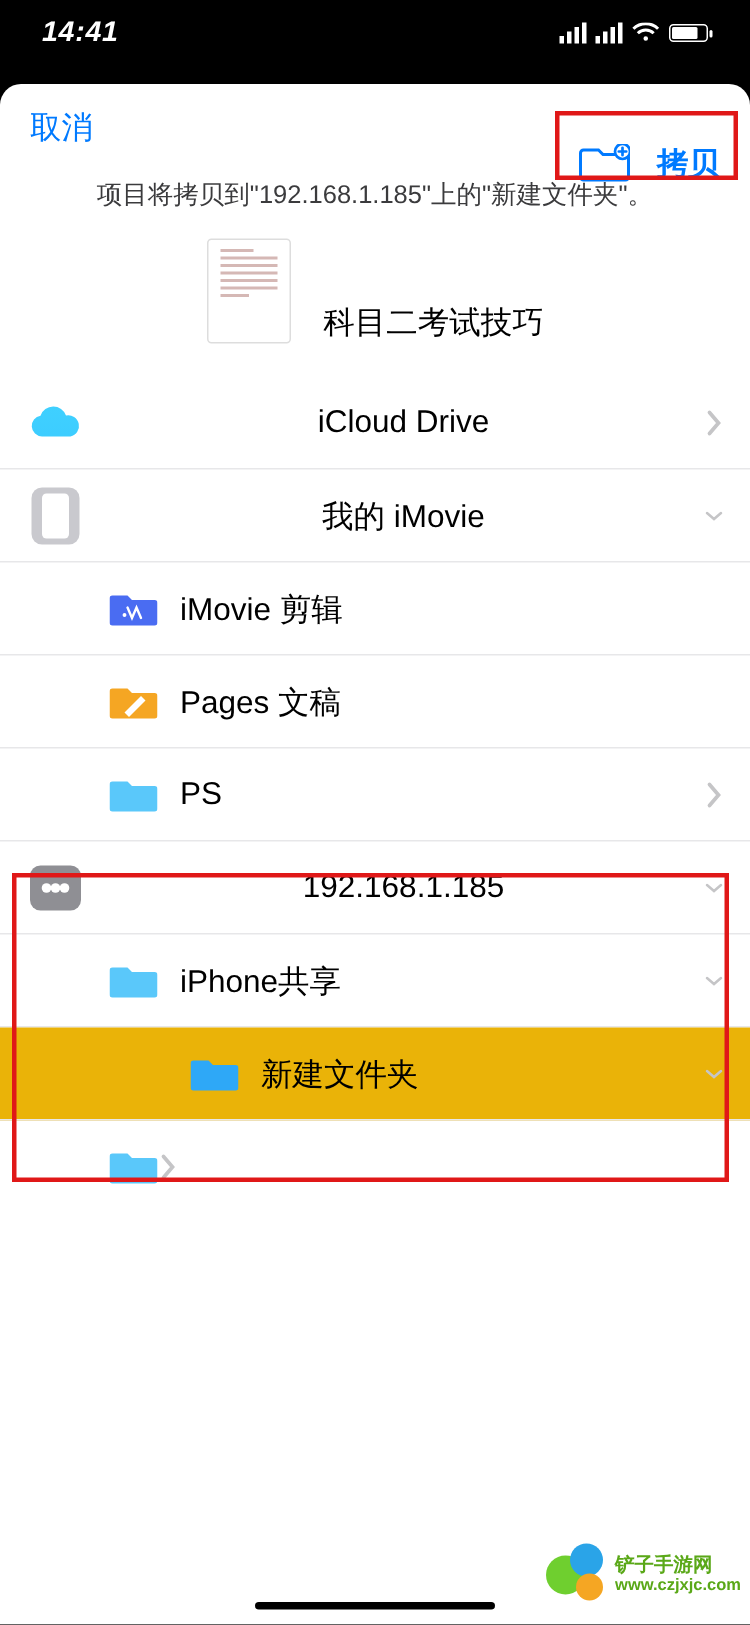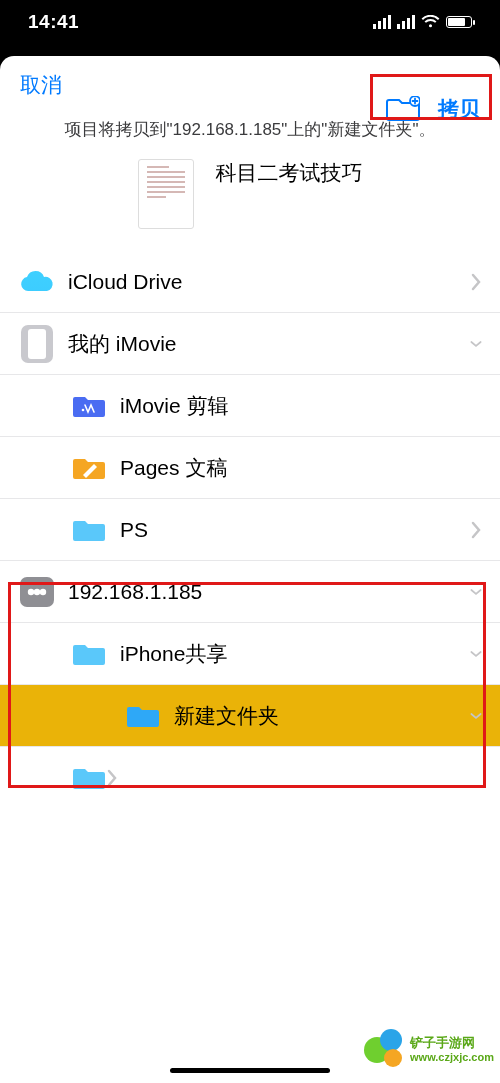--- a/index.html
+++ b/index.html
@@ -2,21 +2,21 @@
 <html><head>
 <meta charset="utf-8">
 <style>
   * { margin: 0; padding: 0; box-sizing: border-box; font-family: -apple-system, "Helvetica Neue", Arial, sans-serif; }
   html, body { width: 500px; height: 1083px; background: #000; overflow: hidden; position: relative; }
 
   .phone-frame { position: absolute; inset: 0; background: #000; }
 
   
   .status-bar { height: 44px; display: flex; align-items: center; justify-content: space-between; padding: 0 28px; color: #fff; font-weight: 600; }
-  .status-time { font-size: 19px; letter-spacing: 0.5px; }
+  .status-time { font-size: 19px; letter-spacing: 0.5px; font-style: italic; }
   .status-right { display: flex; align-items: center; gap: 6px; }
   .sig-bars { display: flex; align-items: flex-end; gap: 2px; }
   .sig-bars span { width: 3px; background: #fff; display: block; }
   .sig-bars span:nth-child(1){height:5px;} .sig-bars span:nth-child(2){height:8px;}
   .sig-bars span:nth-child(3){height:11px;} .sig-bars span:nth-child(4){height:14px;}
   .battery { width: 26px; height: 12px; border: 1.5px solid #fff; border-radius: 3px; position: relative; }
   .battery::after { content:""; position:absolute; right:-4px; top:3px; width:2px; height:5px; background:#fff; border-radius:1px; }
   .battery-fill { position:absolute; left:1px; top:1px; bottom:1px; width:70%; background:#fff; border-radius:1px; }
 
   
@@ -26,32 +26,32 @@
   .nav-left { color: #007aff; font-size: 21px; }
   .nav-right { display: flex; align-items: center; gap: 18px; color: #007aff; margin-top: 48px; }
   .nav-copy { font-size: 21px; font-weight: 600; }
   .new-folder-svg { width: 34px; height: 26px; }
 
   .highlight-top { position: absolute; top: 74px; right: 8px; width: 122px; height: 46px; border: 3px solid #e01818; pointer-events: none; z-index: 5; }
   .highlight-mid { position: absolute; top: 582px; left: 8px; right: 14px; height: 206px; border: 3px solid #e01818; pointer-events: none; z-index: 5; }
 
   .subtitle { text-align: center; color: #3b3b3d; font-size: 17px; padding: 4px 20px 14px; }
 
-  .file-preview { display: flex; align-items: flex-start; justify-content: center; gap: 22px; padding: 4px 0 22px; }
+  .file-preview { display: flex; align-items: flex-end; justify-content: center; gap: 22px; padding: 4px 0 22px; }
   .doc-thumb { width: 56px; height: 70px; border: 1px solid #ddd; border-radius: 3px; background: #fff; padding: 6px 8px; display: flex; flex-direction: column; gap: 3px; }
   .doc-thumb i { display:block; height:2px; background:#d5b8b5; }
   .doc-thumb i:nth-child(1){width:60%;} .doc-thumb i:nth-child(7){width:50%;}
   .file-name { font-size: 21px; color: #000; }
 
   .list { flex: 1; }
   .row { display: flex; align-items: center; height: 62px; padding-right: 18px; border-bottom: 1px solid #e7e7e9; position: relative; }
   .row .icon-slot { width: 34px; height: 34px; display: flex; align-items: center; justify-content: center; }
   .row .label { font-size: 21px; color: #000; flex: 1; padding-left: 14px; }
   .row .acc { color: #c5c5c7; }
-  .row.depth-0 { padding-left: 20px; }
+  .row.depth-0 { padding-left: 20px; text-align: center; }
   .row.depth-1 { padding-left: 72px; }
   .row.depth-2 { padding-left: 126px; }
   .row.no-border { border-bottom: none; }
   .row.selected { background: #eab308; }
 
   .folder-svg { width: 32px; height: 26px; }
   .chev { width: 12px; height: 18px; }
 
   .icloud-icon { width: 34px; height: 24px; }
   .iphone-shell { width: 32px; height: 38px; background: #c9c9ce; border-radius: 7px; display:flex; align-items:center; justify-content:center; }

